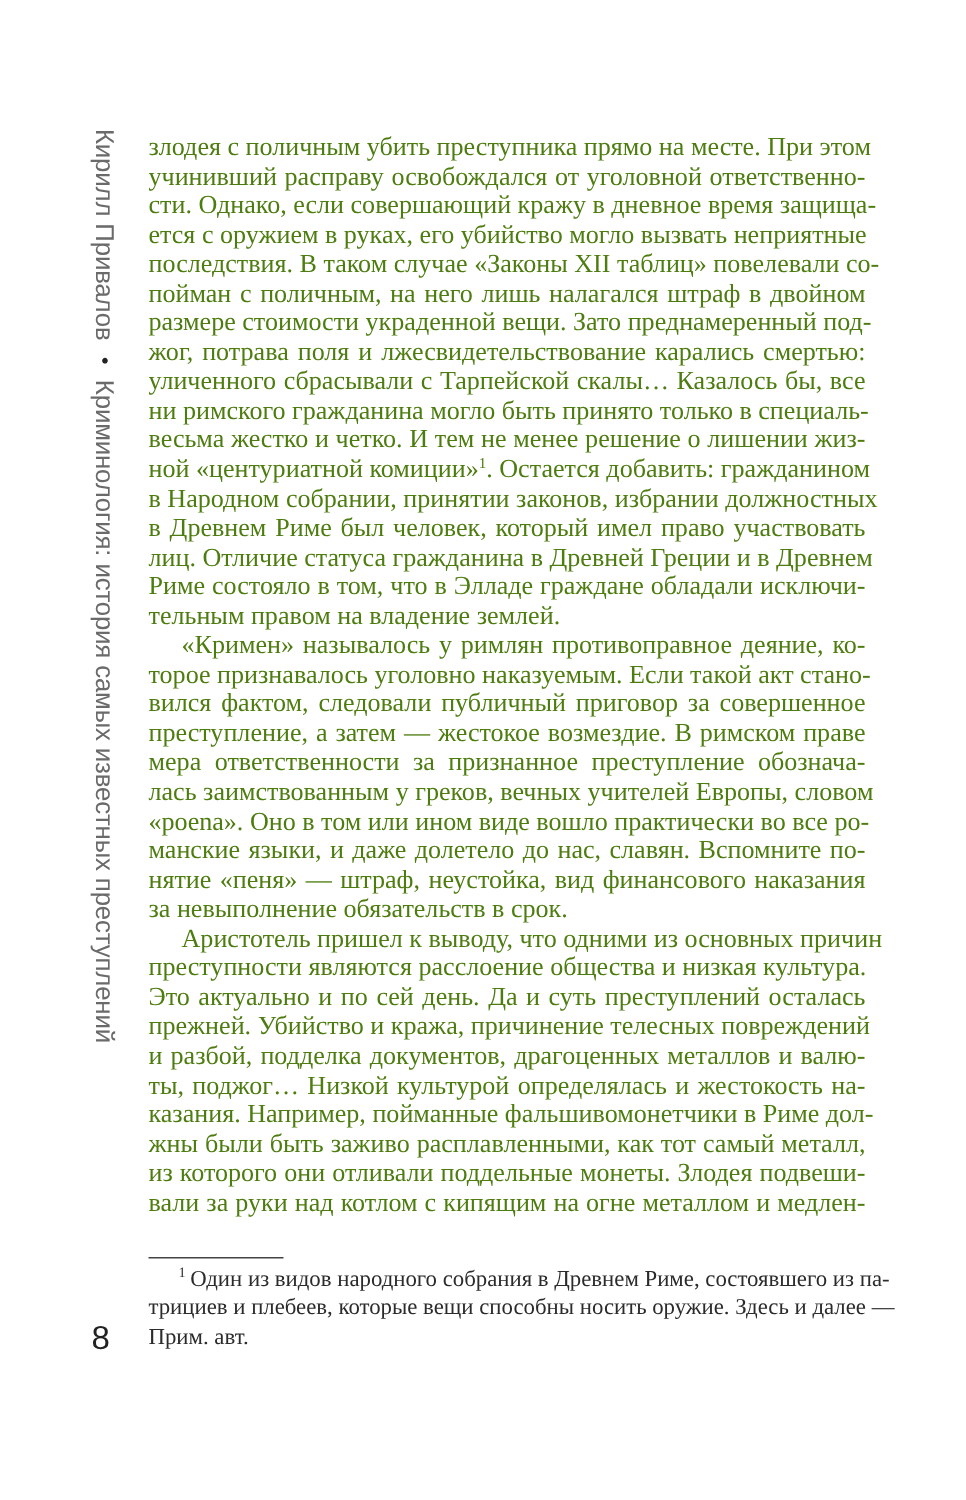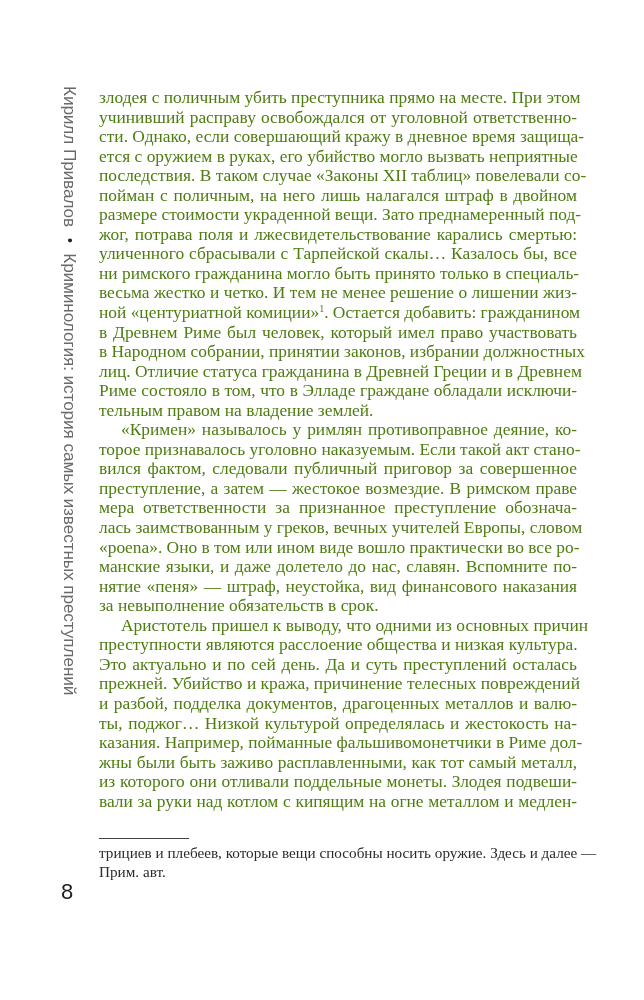--- a/index.html
+++ b/index.html
@@ -126,22 +126,22 @@
   <span class="line">сти. Однако, если совершающий кражу в дневное время защища-</span>
   <span class="line">ется с оружием в руках, его убийство могло вызвать неприятные</span>
   <span class="line">последствия. В таком случае «Законы XII таблиц» повелевали со-</span>
   <span class="line">пойман с поличным, на него лишь налагался штраф в двойном</span>
   <span class="line">размере стоимости украденной вещи. Зато преднамеренный под-</span>
   <span class="line">жог, потрава поля и лжесвидетельствование карались смертью:</span>
   <span class="line">уличенного сбрасывали с Тарпейской скалы… Казалось бы, все</span>
   <span class="line">ни римского гражданина могло быть принято только в специаль-</span>
   <span class="line">весьма жестко и четко. И тем не менее решение о лишении жиз-</span>
   <span class="line"><span>ной «центуриатной комиции»</span><sup class="fnref">1</sup><span>. Остается добавить: гражданином</span></span>
+  <span class="line">в Народном собрании, принятии законов, избрании должностных</span>
   <span class="line">в Древнем Риме был человек, который имел право участвовать</span>
-  <span class="line">в Народном собрании, принятии законов, избрании должностных</span>
   <span class="line">лиц. Отличие статуса гражданина в Древней Греции и в Древнем</span>
   <span class="line">Риме состояло в том, что в Элладе граждане обладали исключи-</span>
   <span class="line last">тельным правом на владение землей.</span>
   <span class="line indent">«Кримен» называлось у римлян противоправное деяние, ко-</span>
   <span class="line">торое признавалось уголовно наказуемым. Если такой акт стано-</span>
   <span class="line">вился фактом, следовали публичный приговор за совершенное</span>
   <span class="line">преступление, а затем — жестокое возмездие. В римском праве</span>
   <span class="line">мера ответственности за признанное преступление обознача-</span>
   <span class="line">лась заимствованным у греков, вечных учителей Европы, словом</span>
   <span class="line">«poena». Оно в том или ином виде вошло практически во все ро-</span>
@@ -156,17 +156,18 @@
   <span class="line">ты, поджог… Низкой культурой определялась и жестокость на-</span>
   <span class="line">казания. Например, пойманные фальшивомонетчики в Риме дол-</span>
   <span class="line">жны были быть заживо расплавленными, как тот самый металл,</span>
   <span class="line">из которого они отливали поддельные монеты. Злодея подвеши-</span>
   <span class="line">вали за руки над котлом с кипящим на огне металлом и медлен-</span>
 </div>
 
 <div class="footnote-rule"></div>
 
 <div class="footnotes">
+  <span class="fline first"><sup>1</sup><span>Один из видов народного собрания в Древнем Риме, состоявшего из па-</span></span>
   <span class="fline">трициев и плебеев, которые вещи способны носить оружие. Здесь и далее —</span>
   <span class="fline last">Прим. авт.</span>
 </div>
 
 <div class="page-number">8</div>
 
 </body></html>

